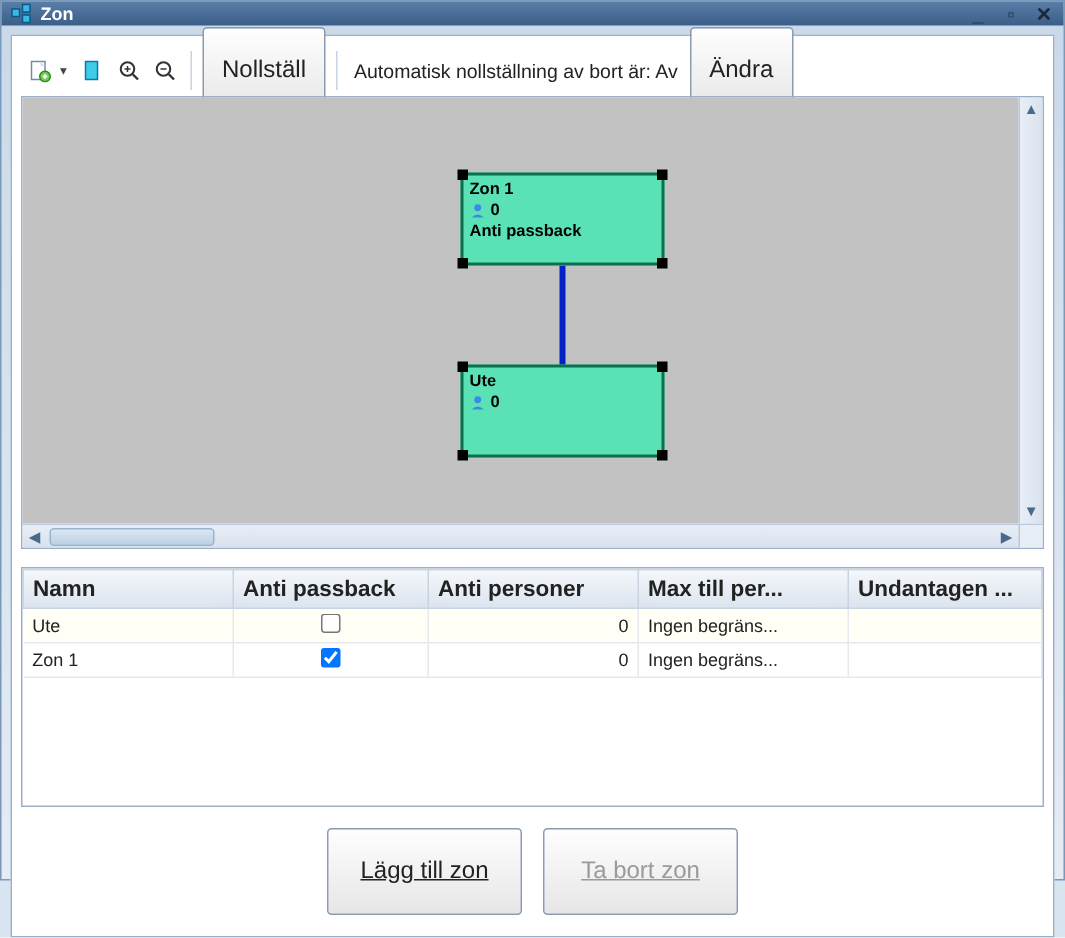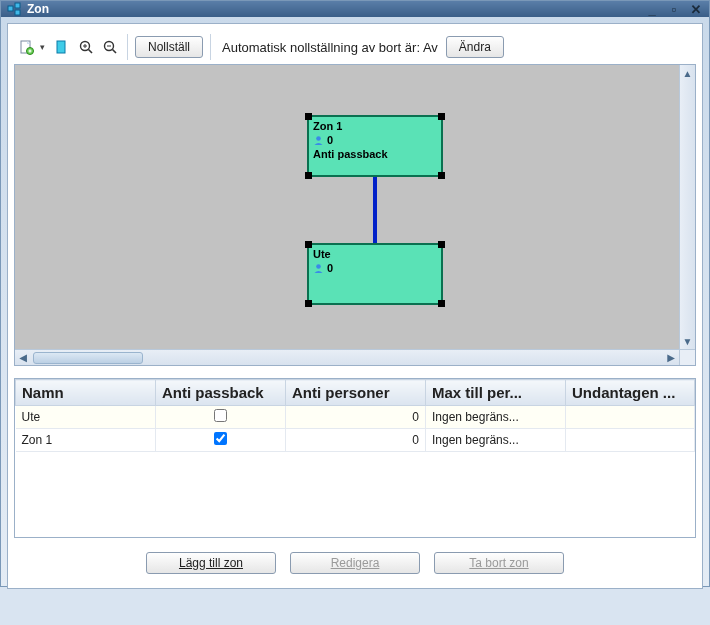--- a/index.html
+++ b/index.html
@@ -65,25 +65,25 @@
   .tb-icon {
     width: 20px; height: 20px;
     display: inline-flex; align-items: center; justify-content: center;
     cursor: pointer;
     border-radius: 2px;
   }
   .tb-dropdown {
     width: 8px; color: #444; font-size: 9px; cursor: pointer;
   }
   .btn {
-    padding: 3px 12px;
+    padding: 19px 12px;
     background: linear-gradient(to bottom, #fefefe, #e6e6e6);
     border: 1px solid #8a9bb0;
     border-radius: 3px;
-    font-size: 12px;
+    font-size: 16px;
     cursor: pointer;
     color: #222;
   }
   .btn:disabled {
     color: #9a9a9a;
     cursor: default;
   }
   .tb-label {
     color: #222;
     padding: 0 4px;
@@ -344,18 +344,17 @@
             <td class="cell-right">0</td>
             <td>Ingen begräns...</td>
             <td></td>
           </tr>
         </tbody>
       </table>
     </div>
 
     <div class="footer-btns">
       <button class="btn">Lägg till zon</button>
-      <button class="btn" disabled="">Redigera</button>
       <button class="btn" disabled="">Ta bort zon</button>
     </div>
 
   </div>
 </div>
 
 </body></html>

